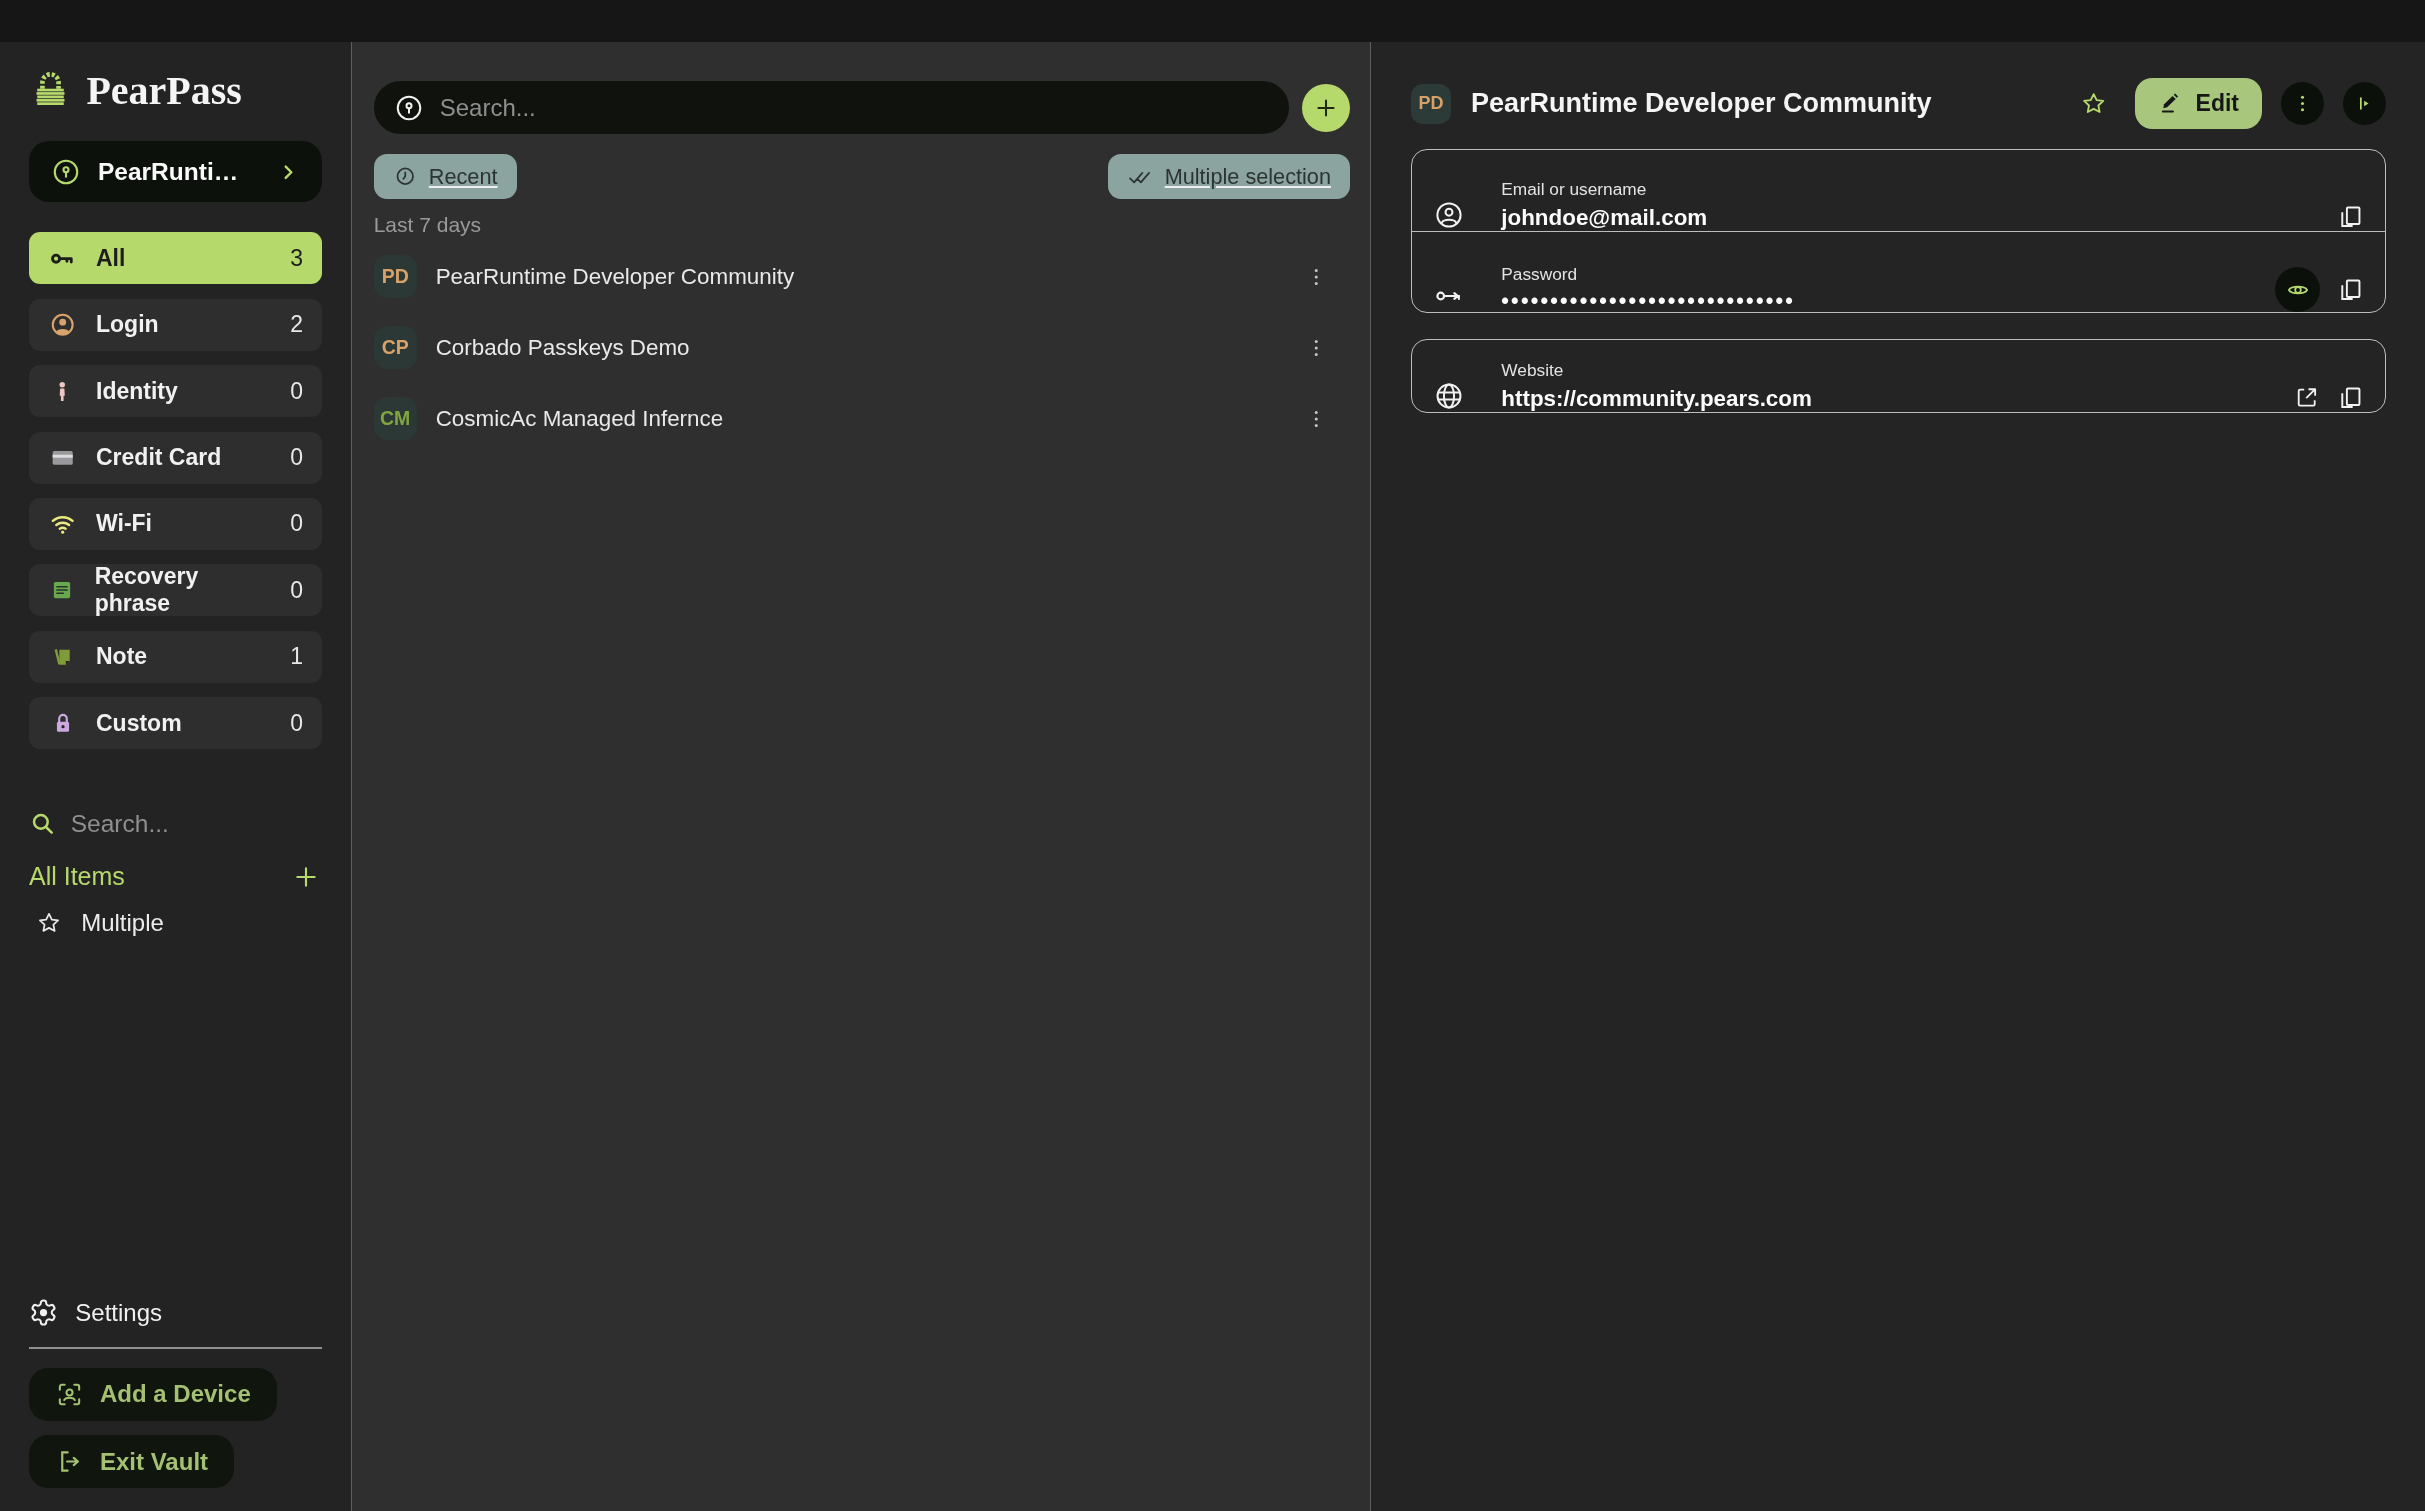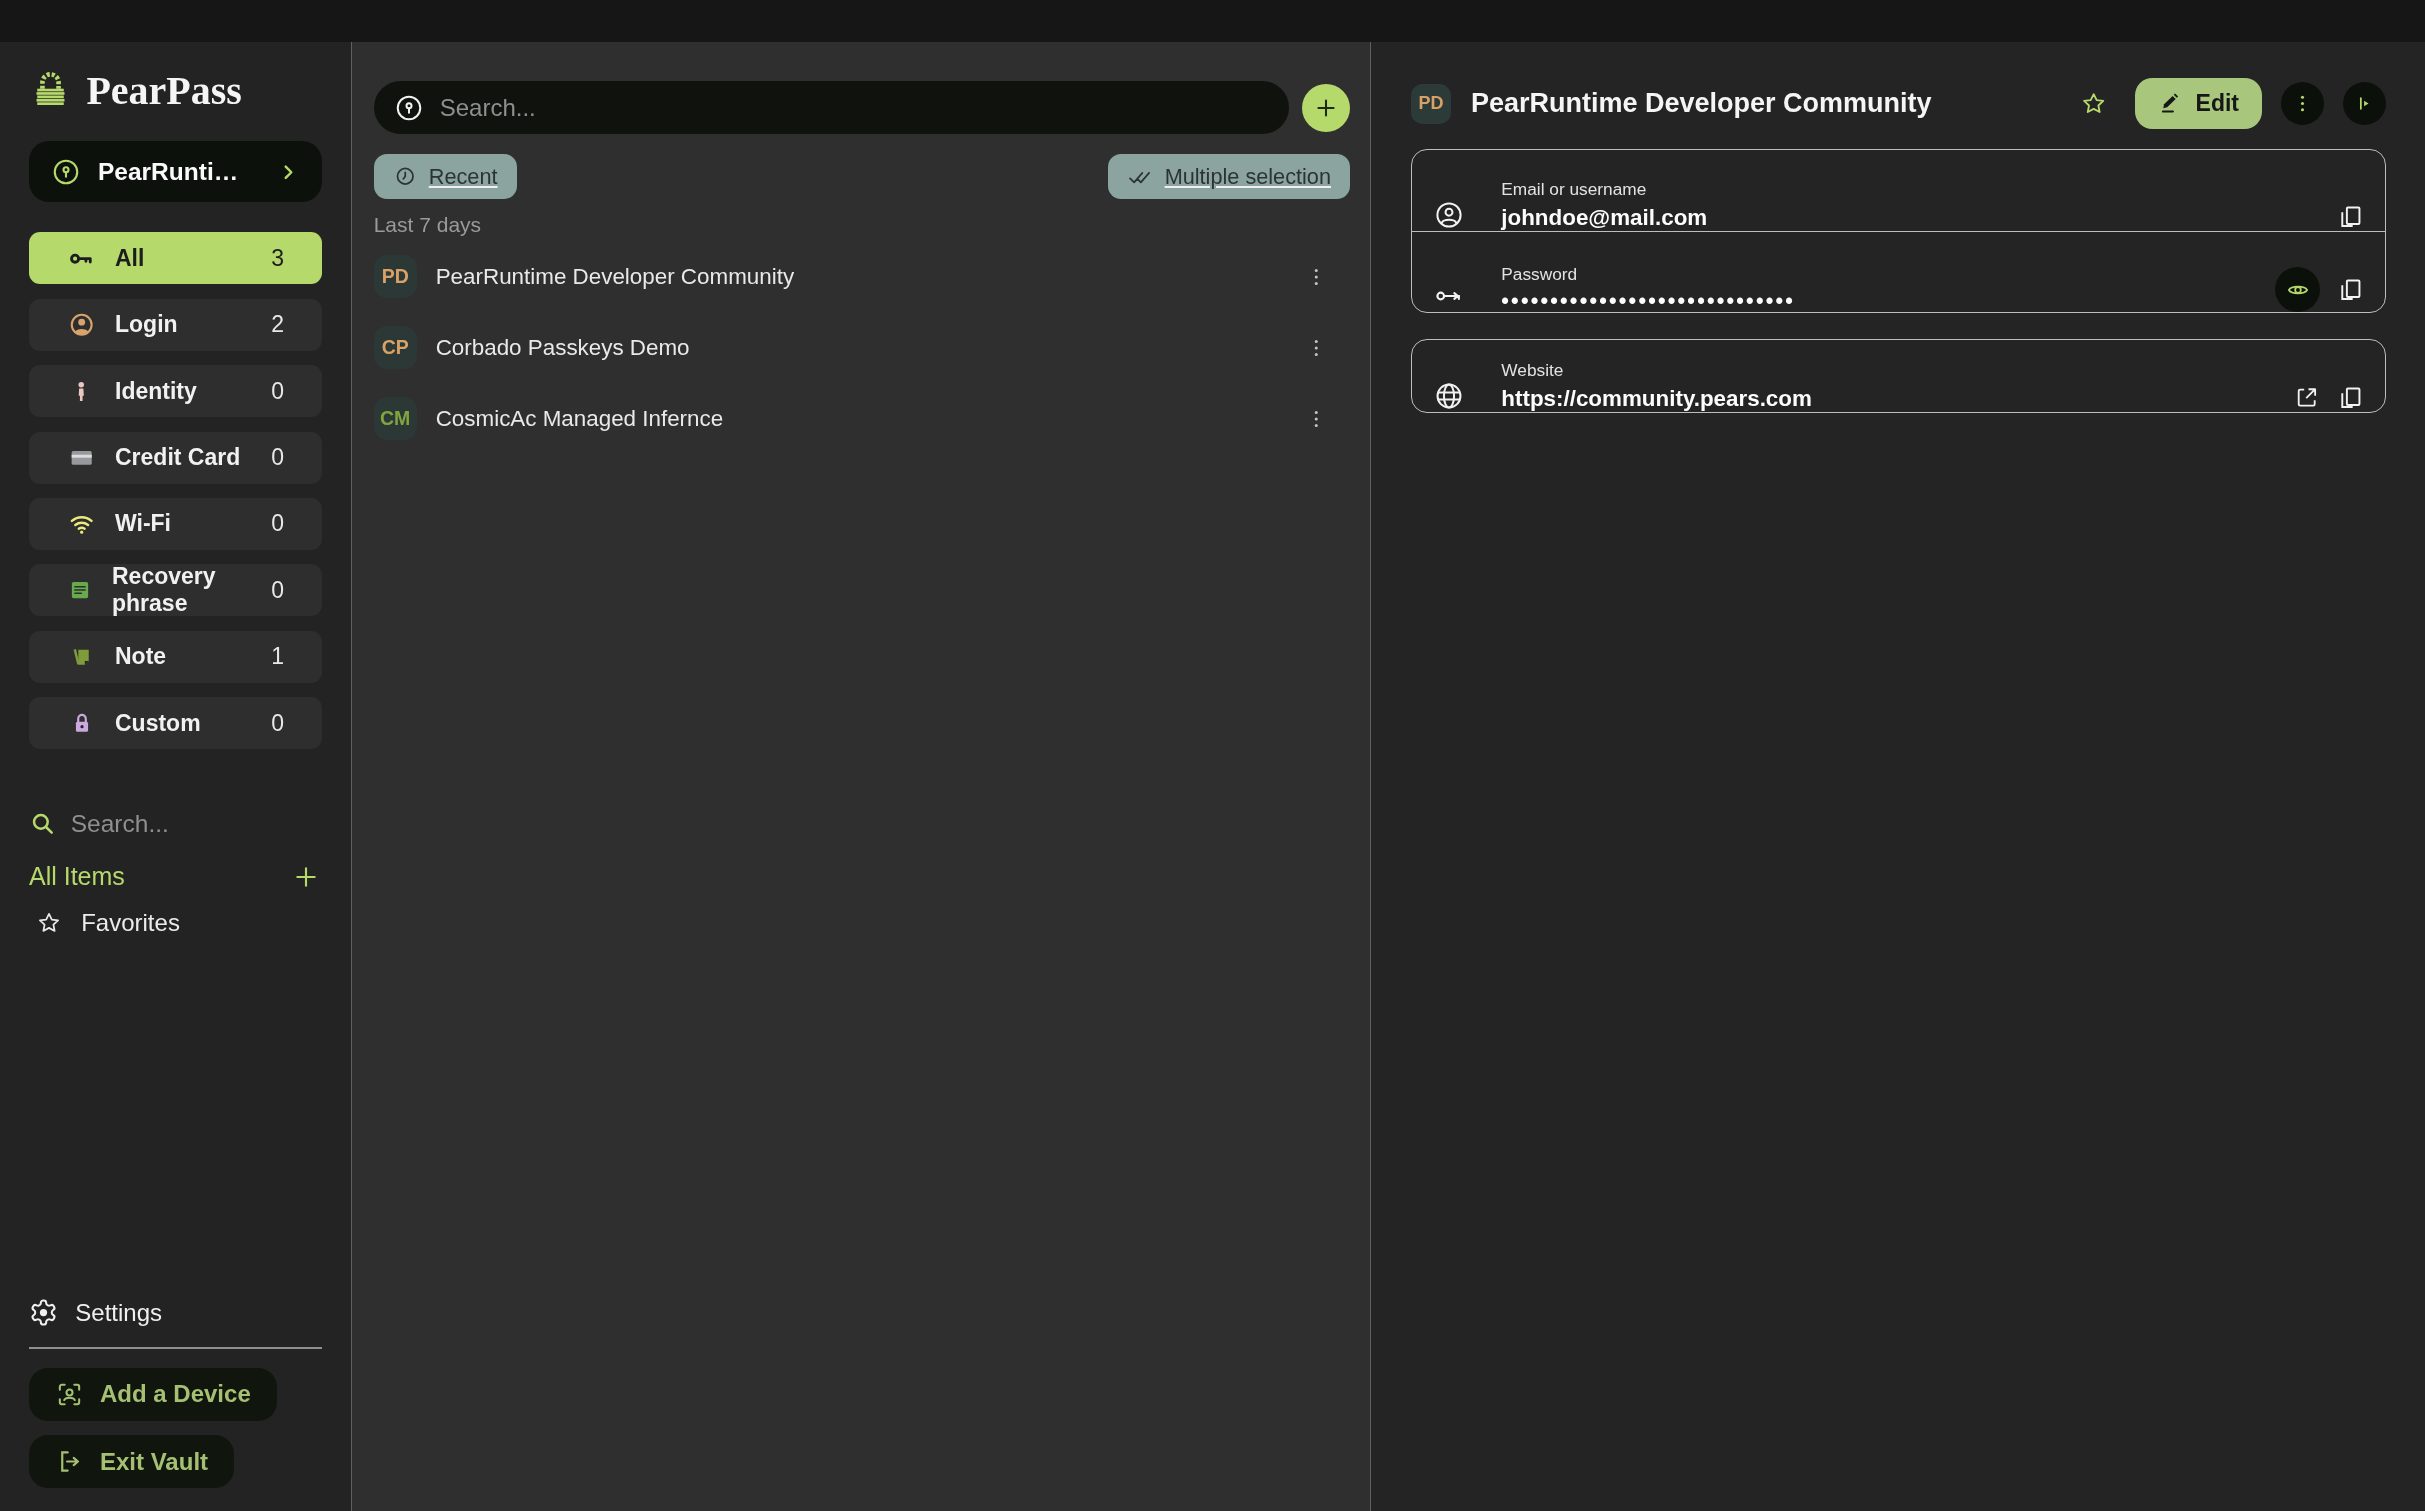--- a/index.html
+++ b/index.html
@@ -21,21 +21,21 @@
   .logo-row{display:flex;align-items:center;gap:14.4px;margin-top:25px;}
   .logo-row svg{width:43px;height:43px;}
   .brand{font-family:"Liberation Serif","DejaVu Serif",serif;font-weight:700;font-size:40px;color:#f5f5f5;}
   .vault-pill{margin-top:27.4px;height:61px;border-radius:20px;background:var(--greenish-black);
               display:flex;align-items:center;gap:17.3px;padding:0 21.7px;cursor:pointer;}
   .vault-pill svg{flex:0 0 auto;}
   .vault-name{font-size:24.5px;font-weight:700;color:#fafafa;white-space:nowrap;overflow:hidden;text-overflow:ellipsis;}
   .vault-chevron{margin-left:auto;}
   .nav{margin-top:30px;display:flex;flex-direction:column;}
   .nav-item{height:52px;border-radius:11px;background:var(--pill);display:flex;align-items:center;
-            gap:19px;padding:0 38px;margin-bottom:14.4px;cursor:pointer;}
+            gap:19px;padding:0 19px;margin-bottom:14.4px;cursor:pointer;}
   .nav-item .ic{width:29px;height:29px;display:flex;align-items:center;justify-content:center;}
   .nav-label{font-size:23px;font-weight:700;color:#f1f1f1;}
   .nav-count{margin-left:auto;font-size:23px;font-weight:400;color:#e8e8e8;}
   .nav-item.active{background:var(--accent);}
   .nav-item.active .nav-label,.nav-item.active .nav-count{color:#1d1d1d;}
   .side-search{margin-top:46px;display:flex;align-items:center;gap:14.4px;}
   .side-search input{background:transparent;border:none;outline:none;color:#cfcfcf;font-size:24.5px;width:217px;
                      font-family:inherit;}
   .side-search input::placeholder{color:#8f8f8f;}
   .all-items-row{margin-top:23px;display:flex;align-items:center;}
@@ -239,21 +239,21 @@
         <span class="all-items-add">
           <svg width="32" height="32" viewBox="0 0 24 24">
             <path d="M12 5.5v13M5.5 12h13" stroke="#b6d96b" stroke-width="1.6" stroke-linecap="round"></path>
           </svg>
           </span>
       </div>
       <div class="fav-row">
         <svg width="26" height="26" viewBox="0 0 24 24">
           <path d="M12 3.6l2.6 5.3 5.8.7-4.3 4 1.1 5.7L12 16.5l-5.2 2.8 1.1-5.7-4.3-4 5.8-.7Z" fill="none" stroke="#e8e8e8" stroke-width="1.6" stroke-linejoin="round"></path>
         </svg>
-        <span class="fav-label">Favorites</span>
+        <span class="fav-label">Multiple</span>
       </div>
 
       <div class="side-bottom">
         <div class="settings-row">
           <svg width="29" height="29" viewBox="0 0 24 24">
             <path d="M12.22 2h-.44a2 2 0 0 0-2 2v.18a2 2 0 0 1-1 1.73l-.43.25a2 2 0 0 1-2 0l-.15-.08a2 2 0 0 0-2.73.73l-.22.38a2 2 0 0 0 .73 2.73l.15.1a2 2 0 0 1 1 1.72v.51a2 2 0 0 1-1 1.74l-.15.09a2 2 0 0 0-.73 2.73l.22.38a2 2 0 0 0 2.73.73l.15-.08a2 2 0 0 1 2 0l.43.25a2 2 0 0 1 1 1.73V20a2 2 0 0 0 2 2h.44a2 2 0 0 0 2-2v-.18a2 2 0 0 1 1-1.73l.43-.25a2 2 0 0 1 2 0l.15.08a2 2 0 0 0 2.73-.73l.22-.39a2 2 0 0 0-.73-2.73l-.15-.08a2 2 0 0 1-1-1.74v-.5a2 2 0 0 1 1-1.74l.15-.09a2 2 0 0 0 .73-2.73l-.22-.38a2 2 0 0 0-2.73-.73l-.15.08a2 2 0 0 1-2 0l-.43-.25a2 2 0 0 1-1-1.73V4a2 2 0 0 0-2-2z" fill="none" stroke="#f0f0f0" stroke-width="1.7"></path>
             <circle cx="12" cy="12" r="3" fill="#f0f0f0"></circle>
           </svg>
           <span class="settings-label">Settings</span>
         </div>

